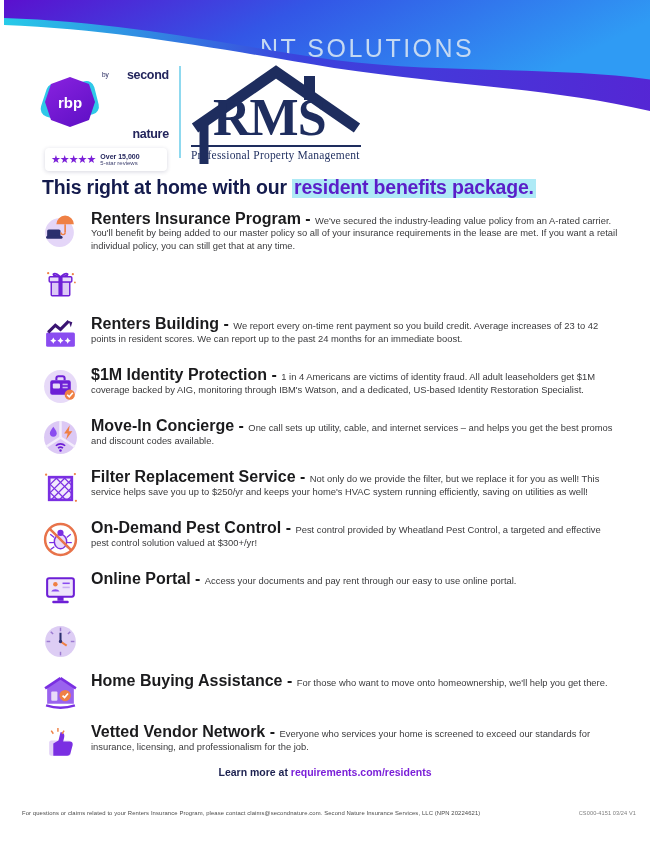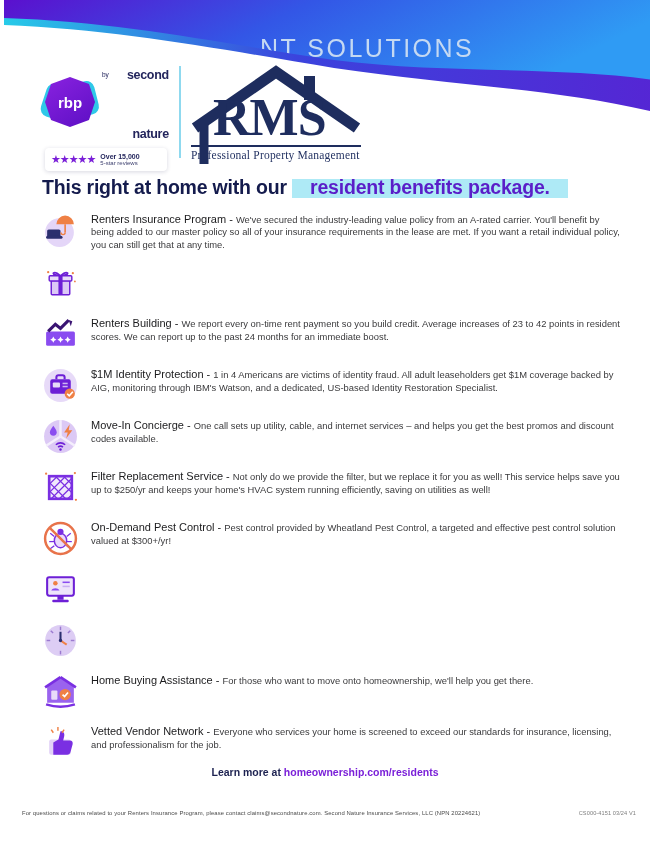--- a/index.html
+++ b/index.html
@@ -46,28 +46,28 @@
     position:relative; font-family:"Liberation Serif","DejaVu Serif",serif; font-weight:bold;
     color:#1e2d5e; font-size:52px; line-height:52px; letter-spacing:-1px; padding:26px 0 0 22px;
   }
   .rms-line { height:2px; background:#1e2d5e; margin-top:1px; }
   .rms-tagline {
     font-family:"Liberation Serif","DejaVu Serif",serif; color:#1e2d5e; font-size:11.5px;
     padding-top:2px; letter-spacing:0.2px; white-space:nowrap;
   }
   
   .heading { position:absolute; top:176px; left:42px; width:576px; font-size:19.5px; font-weight:bold; color:#141b4d; letter-spacing:-0.2px; }
-  .heading .hl { color:#5a1ec8; background:linear-gradient(transparent 15%, #aeeaf6 15%); padding:0 18px; }
+  .heading .hl { color:#5a1ec8; background:linear-gradient(transparent 15%, #aeeaf6 15%); padding:0 2px; }
   
   .benefits { position:absolute; top:212px; left:42px; width:578px; }
   .benefit-row { display:flex; gap:12px; margin-bottom:14px; align-items:flex-start; }
   .b-icon { flex:none; width:37px; height:37px; }
   .b-icon svg { width:37px; height:37px; display:block; }
   .b-text { font-size:9.4px; color:#3a3a3c; line-height:12.4px; padding-top:1px; }
-  .b-title { font-size:11px; font-weight:normal; color:#1b1b1d; }
+  .b-title { font-size:16px; font-weight:bold; color:#1b1b1d; }
   
   .learn-more { position:absolute; top:766px; left:0; width:650px; text-align:center; font-size:10.5px; color:#1c2150; font-weight:bold; }
   .learn-more .lm-link { color:#7a1fd8; font-weight:bold; text-decoration:none; cursor:pointer; }
   .fine-print {
     position:absolute; top:810px; left:22px; right:14px; display:flex; justify-content:space-between;
     font-size:5.9px; color:#4a4a4a; letter-spacing:0.1px;
   }
   .doc-code { color:#7d7d7d; font-size:5.6px; margin-left:18px; white-space:nowrap; }
 </style>
 </head>
@@ -262,20 +262,21 @@
           <svg viewBox="0 0 36 36">
             <rect x="5" y="6" width="26" height="18" rx="2" fill="#eee4fb" stroke="#6d1fd6" stroke-width="2"></rect>
             <circle cx="13" cy="12" r="2.2" fill="#ef8045"></circle>
             <path d="M9 19 c1.5 -3 6.5 -3 8 0 z" fill="#8a4cf0"></path>
             <line x1="20" y1="11" x2="27" y2="11" stroke="#8a4cf0" stroke-width="1.5"></line>
             <line x1="20" y1="15" x2="27" y2="15" stroke="#c9aef2" stroke-width="1.5"></line>
             <rect x="15" y="24" width="6" height="4" fill="#6d1fd6"></rect>
             <rect x="10" y="28" width="16" height="2.5" rx="1" fill="#6d1fd6"></rect>
           </svg>
         </div>
+    <div class="b-text"><span class="b-title">Online Portal - </span><span class="b-desc">Access your documents and pay rent through our easy to use online portal.</span></div>
   </div>
 
   <div class="benefit-row">
     <div class="b-icon">
           <svg viewBox="0 0 36 36">
             <circle cx="18" cy="18" r="15" fill="#ddcdf4"></circle>
             <g stroke="#9b7ad0" stroke-width="1.4">
               <line x1="18" y1="4.5" x2="18" y2="8"></line>
               <line x1="18" y1="28" x2="18" y2="31.5"></line>
               <line x1="4.5" y1="18" x2="8" y2="18"></line>
@@ -314,20 +315,20 @@
               <line x1="9" y1="5.5" x2="11" y2="8.5"></line>
               <line x1="15.5" y1="3" x2="15.5" y2="6.5"></line>
               <line x1="21.5" y1="5.5" x2="19.5" y2="8.5"></line>
             </g>
           </svg>
         </div>
     <div class="b-text"><span class="b-title">Vetted Vendor Network - </span><span class="b-desc">Everyone who services your home is screened to exceed our standards for insurance, licensing, and professionalism for the job.</span></div>
   </div>
 </main>
 
-  <div class="learn-more"><span>Learn more at </span><a class="lm-link">homeownership.com/residents</a></div>
+  <div class="learn-more"><span>Learn more at </span><a class="lm-link">requirements.com/residents</a></div>
 
   <div class="fine-print">
     <span>For questions or claims related to your Renters Insurance Program, please contact claims@secondnature.com. Second Nature Insurance Services, LLC (NPN 20224621)</span>
     <span class="doc-code">CS000-4151 03/24 V1</span>
   </div>
 
 </div>
 
 </body></html>

